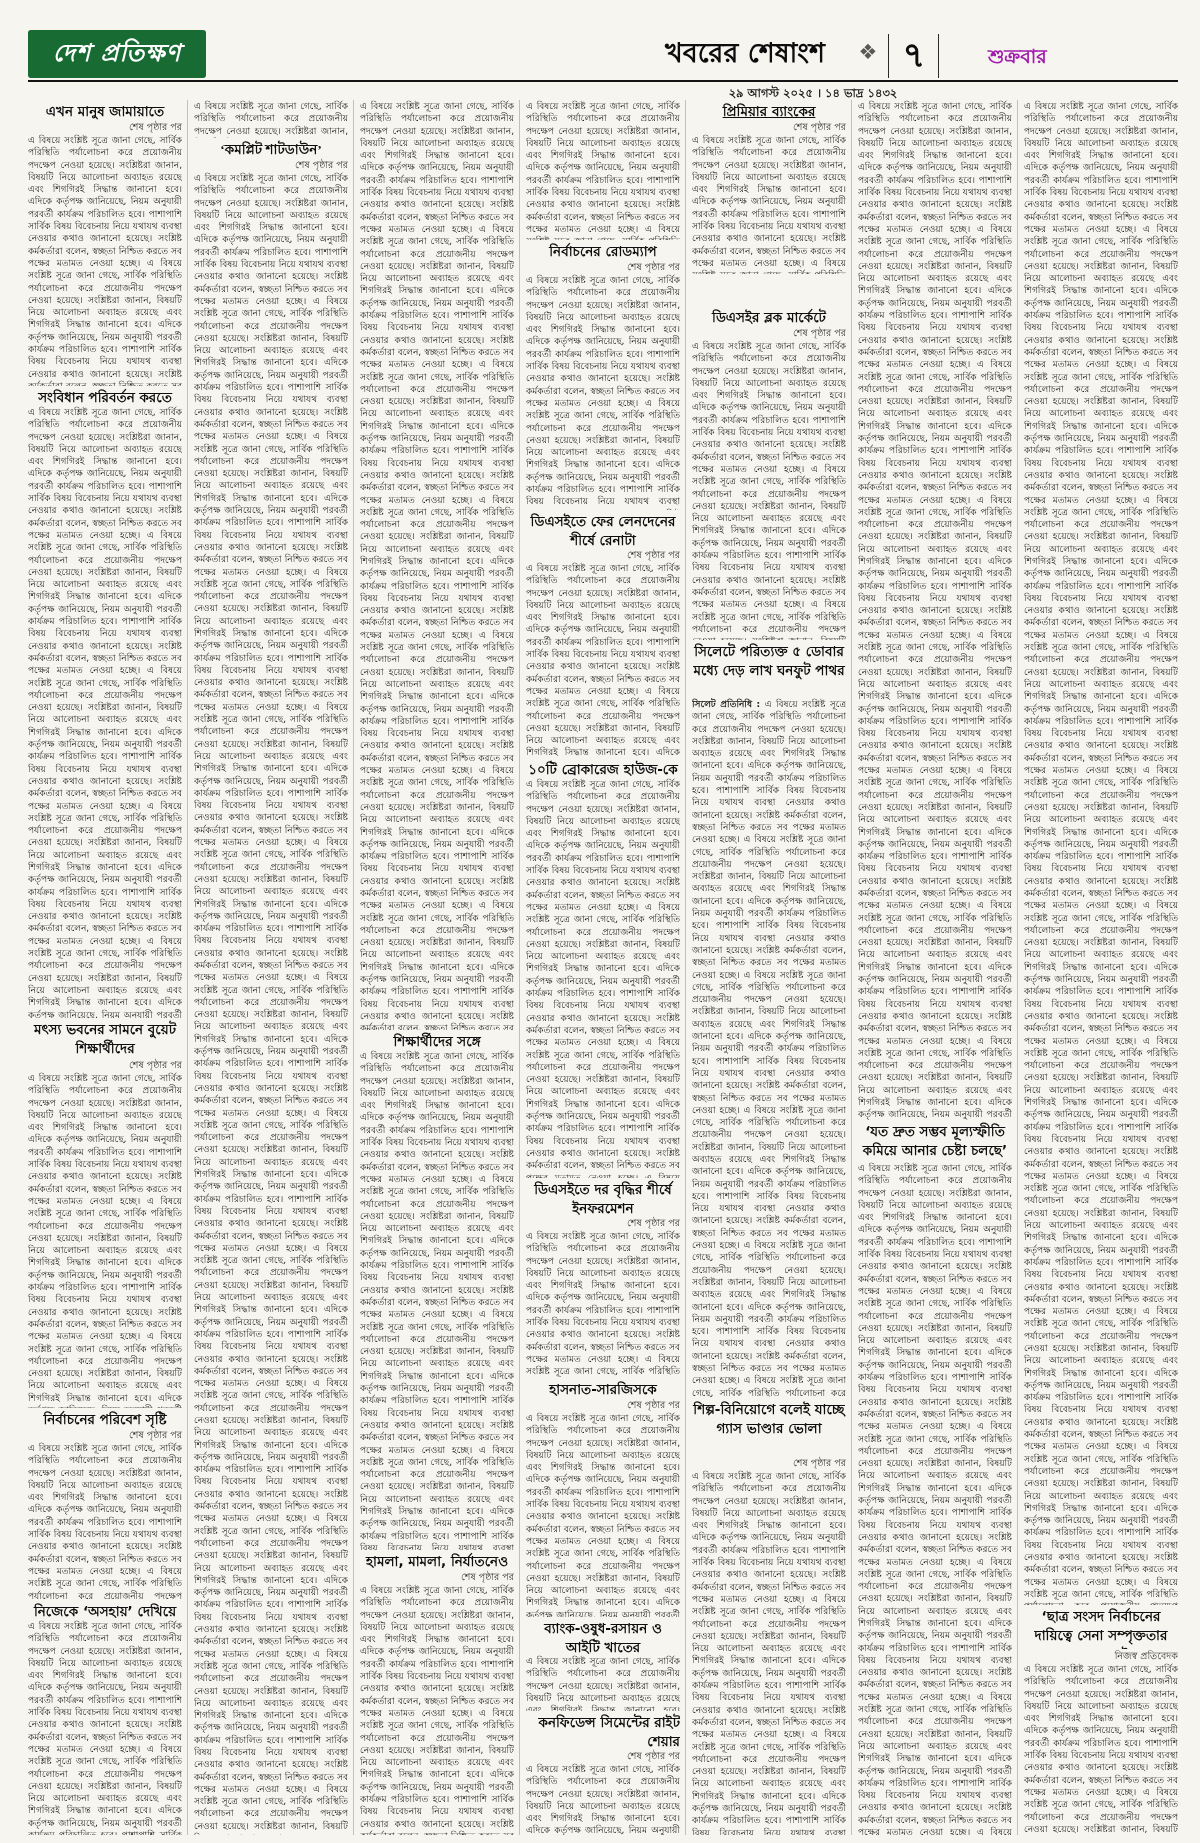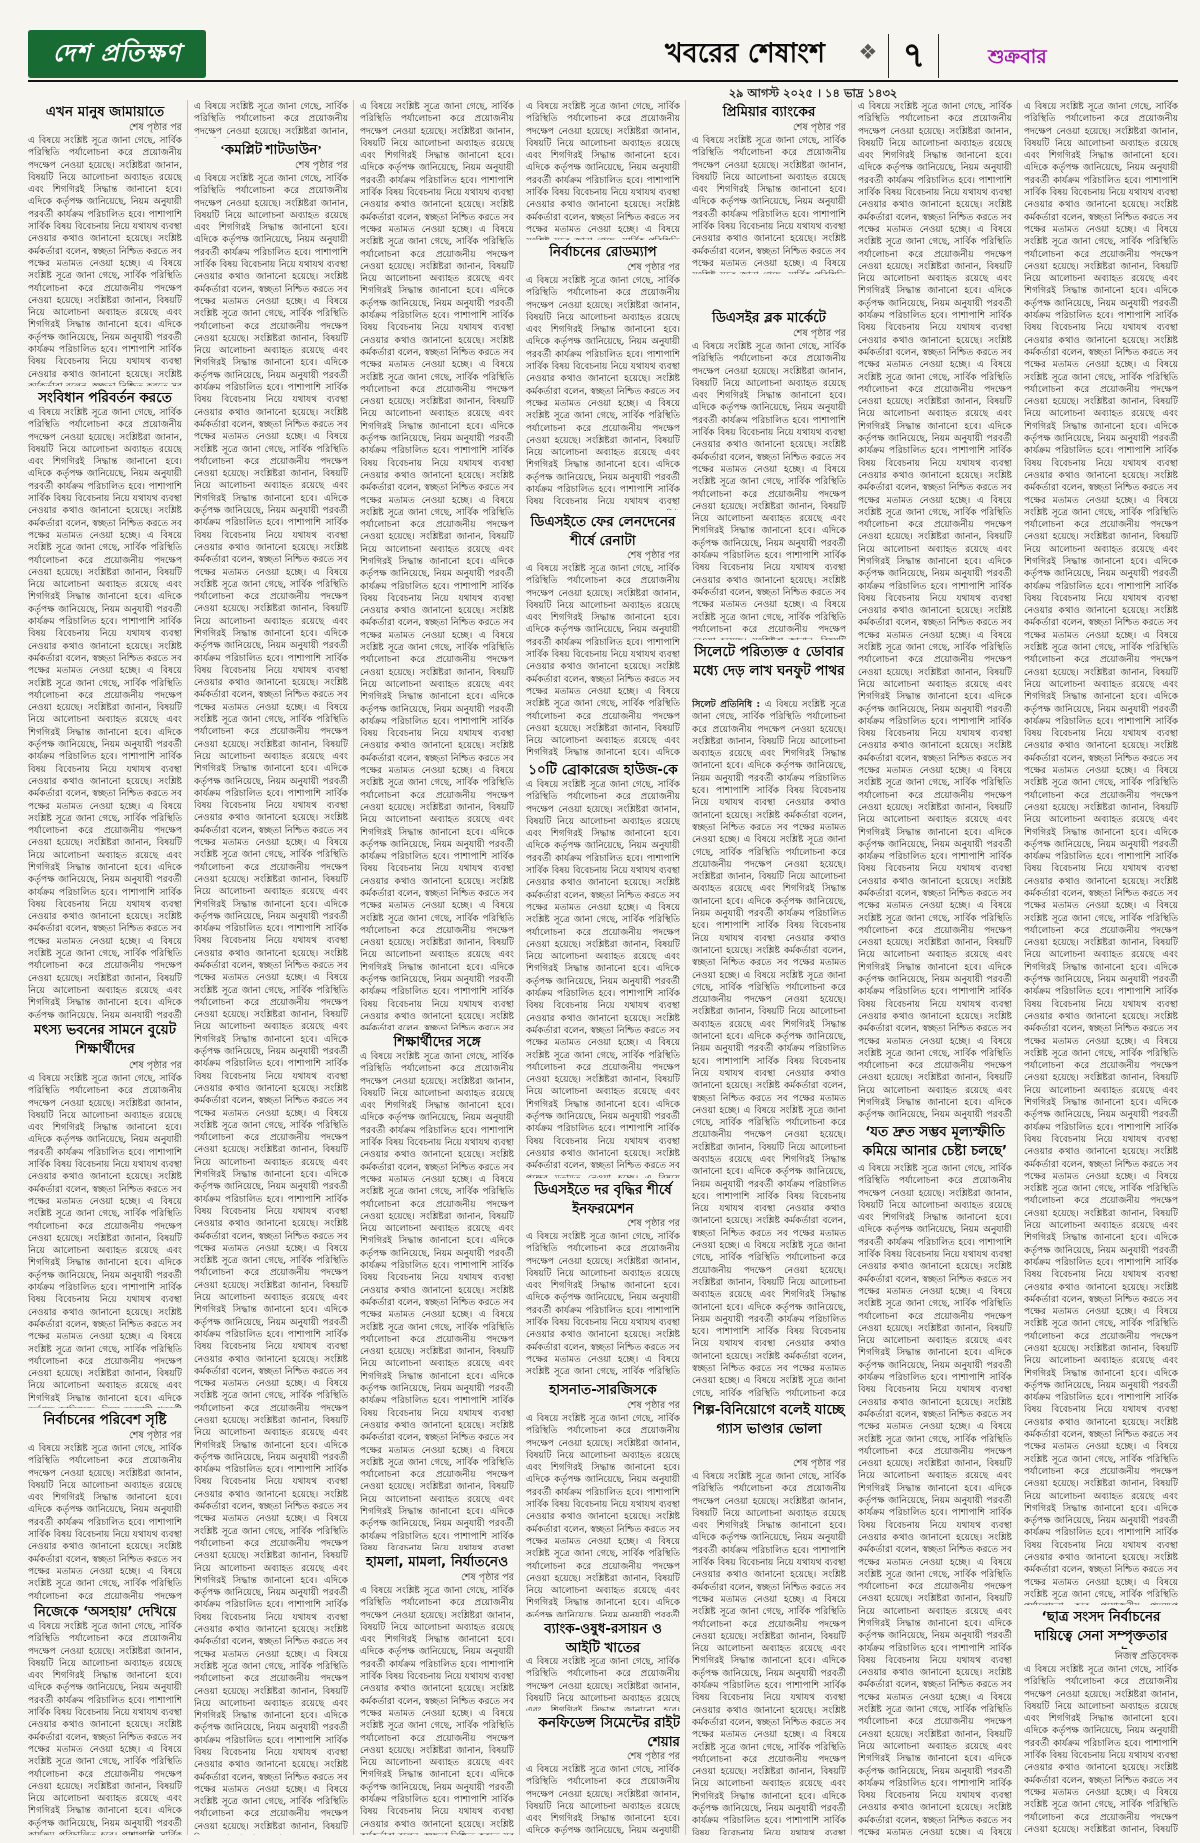--- a/index.html
+++ b/index.html
@@ -144,21 +144,21 @@
         <div class="headline" style="height: 20px;">হাসনাত-সারজিসকে আলটিমেটাম</div>
         <div class="byline">শেষ পৃষ্ঠার পর</div>
         <div class="body" style="height: 205px;">এ বিষয়ে সংশ্লিষ্ট সূত্রে জানা গেছে, সার্বিক পরিস্থিতি পর্যালোচনা করে প্রয়োজনীয় পদক্ষেপ নেওয়া হয়েছে। সংশ্লিষ্টরা জানান, বিষয়টি নিয়ে আলোচনা অব্যাহত রয়েছে এবং শিগগিরই সিদ্ধান্ত জানানো হবে। এদিকে কর্তৃপক্ষ জানিয়েছে, নিয়ম অনুযায়ী পরবর্তী কার্যক্রম পরিচালিত হবে। পাশাপাশি সার্বিক বিষয় বিবেচনায় নিয়ে যথাযথ ব্যবস্থা নেওয়ার কথাও জানানো হয়েছে। সংশ্লিষ্ট কর্মকর্তারা বলেন, স্বচ্ছতা নিশ্চিত করতে সব পক্ষের মতামত নেওয়া হচ্ছে। এ বিষয়ে সংশ্লিষ্ট সূত্রে জানা গেছে, সার্বিক পরিস্থিতি পর্যালোচনা করে প্রয়োজনীয় পদক্ষেপ নেওয়া হয়েছে। সংশ্লিষ্টরা জানান, বিষয়টি নিয়ে আলোচনা অব্যাহত রয়েছে এবং শিগগিরই সিদ্ধান্ত জানানো হবে। এদিকে কর্তৃপক্ষ জানিয়েছে, নিয়ম অনুযায়ী পরবর্তী কার্যক্রম পরিচালিত হবে। পাশাপাশি সার্বিক বিষয় বিবেচনায় নিয়ে যথাযথ ব্যবস্থা নেওয়ার কথাও জানানো হয়েছে। সংশ্লিষ্ট কর্মকর্তারা বলেন, স্বচ্ছতা নিশ্চিত করতে সব পক্ষের মতামত নেওয়া হচ্ছে। এ বিষয়ে সংশ্লিষ্ট সূত্রে জানা গেছে, সার্বিক পরিস্থিতি পর্যালোচনা করে প্রয়োজনীয় পদক্ষেপ নেওয়া হয়েছে। সংশ্লিষ্টরা জানান, বিষয়টি নিয়ে আলোচনা অব্যাহত রয়েছে এবং শিগগিরই সিদ্ধান্ত জানানো হবে। এদিকে কর্তৃপক্ষ জানিয়েছে, নিয়ম অনুযায়ী পরবর্তী কার্যক্রম পরিচালিত হবে। পাশাপাশি সার্বিক বিষয় বিবেচনায় নিয়ে যথাযথ ব্যবস্থা নেওয়ার কথাও জানানো হয়েছে। সংশ্লিষ্ট কর্মকর্তারা বলেন, স্বচ্ছতা নিশ্চিত করতে সব পক্ষের মতামত নেওয়া হচ্ছে।</div>
         <div class="headline" style="height: 38px;">ব্যাংক-ওষুধ-রসায়ন ও আইটি খাতের</div>
         <div class="body" style="height: 56px;">এ বিষয়ে সংশ্লিষ্ট সূত্রে জানা গেছে, সার্বিক পরিস্থিতি পর্যালোচনা করে প্রয়োজনীয় পদক্ষেপ নেওয়া হয়েছে। সংশ্লিষ্টরা জানান, বিষয়টি নিয়ে আলোচনা অব্যাহত রয়েছে এবং শিগগিরই সিদ্ধান্ত জানানো হবে। এদিকে কর্তৃপক্ষ জানিয়েছে, নিয়ম অনুযায়ী পরবর্তী কার্যক্রম পরিচালিত হবে। পাশাপাশি সার্বিক বিষয় বিবেচনায় নিয়ে যথাযথ ব্যবস্থা নেওয়ার কথাও জানানো হয়েছে। সংশ্লিষ্ট কর্মকর্তারা বলেন, স্বচ্ছতা নিশ্চিত করতে সব পক্ষের মতামত নেওয়া হচ্ছে। এ বিষয়ে সংশ্লিষ্ট সূত্রে জানা গেছে, সার্বিক পরিস্থিতি পর্যালোচনা করে প্রয়োজনীয় পদক্ষেপ নেওয়া হয়েছে। সংশ্লিষ্টরা জানান, বিষয়টি নিয়ে আলোচনা অব্যাহত রয়েছে এবং শিগগিরই সিদ্ধান্ত জানানো হবে। এদিকে কর্তৃপক্ষ জানিয়েছে, নিয়ম অনুযায়ী পরবর্তী কার্যক্রম পরিচালিত হবে। পাশাপাশি সার্বিক বিষয় বিবেচনায় নিয়ে যথাযথ ব্যবস্থা নেওয়ার কথাও জানানো হয়েছে। সংশ্লিষ্ট কর্মকর্তারা বলেন, স্বচ্ছতা নিশ্চিত করতে সব পক্ষের মতামত নেওয়া হচ্ছে।</div>
         <div class="headline" style="height: 38px; text-align: right;">কনফিডেন্স সিমেন্টের রাইট শেয়ার</div>
         <div class="byline">শেষ পৃষ্ঠার পর</div>
         <div class="body" style="height: 72px;">এ বিষয়ে সংশ্লিষ্ট সূত্রে জানা গেছে, সার্বিক পরিস্থিতি পর্যালোচনা করে প্রয়োজনীয় পদক্ষেপ নেওয়া হয়েছে। সংশ্লিষ্টরা জানান, বিষয়টি নিয়ে আলোচনা অব্যাহত রয়েছে এবং শিগগিরই সিদ্ধান্ত জানানো হবে। এদিকে কর্তৃপক্ষ জানিয়েছে, নিয়ম অনুযায়ী পরবর্তী কার্যক্রম পরিচালিত হবে। পাশাপাশি সার্বিক বিষয় বিবেচনায় নিয়ে যথাযথ ব্যবস্থা নেওয়ার কথাও জানানো হয়েছে। সংশ্লিষ্ট কর্মকর্তারা বলেন, স্বচ্ছতা নিশ্চিত করতে সব পক্ষের মতামত নেওয়া হচ্ছে। এ বিষয়ে সংশ্লিষ্ট সূত্রে জানা গেছে, সার্বিক পরিস্থিতি পর্যালোচনা করে প্রয়োজনীয় পদক্ষেপ নেওয়া হয়েছে। সংশ্লিষ্টরা জানান, বিষয়টি নিয়ে আলোচনা অব্যাহত রয়েছে এবং শিগগিরই সিদ্ধান্ত জানানো হবে। এদিকে কর্তৃপক্ষ জানিয়েছে, নিয়ম অনুযায়ী পরবর্তী কার্যক্রম পরিচালিত হবে। পাশাপাশি সার্বিক বিষয় বিবেচনায় নিয়ে যথাযথ ব্যবস্থা নেওয়ার কথাও জানানো হয়েছে। সংশ্লিষ্ট কর্মকর্তারা বলেন, স্বচ্ছতা নিশ্চিত করতে সব পক্ষের মতামত নেওয়া হচ্ছে।</div>
       </div>
       <div class="col">
-        <div class="headline" style="height: 20px;">প্রিমিয়ার ব্যাংকের</div>
+        <div class="headline" style="height: 20px; text-decoration: underline;">প্রিমিয়ার ব্যাংকের</div>
         <div class="byline">শেষ পৃষ্ঠার পর</div>
         <div class="body" style="height: 140px;">এ বিষয়ে সংশ্লিষ্ট সূত্রে জানা গেছে, সার্বিক পরিস্থিতি পর্যালোচনা করে প্রয়োজনীয় পদক্ষেপ নেওয়া হয়েছে। সংশ্লিষ্টরা জানান, বিষয়টি নিয়ে আলোচনা অব্যাহত রয়েছে এবং শিগগিরই সিদ্ধান্ত জানানো হবে। এদিকে কর্তৃপক্ষ জানিয়েছে, নিয়ম অনুযায়ী পরবর্তী কার্যক্রম পরিচালিত হবে। পাশাপাশি সার্বিক বিষয় বিবেচনায় নিয়ে যথাযথ ব্যবস্থা নেওয়ার কথাও জানানো হয়েছে। সংশ্লিষ্ট কর্মকর্তারা বলেন, স্বচ্ছতা নিশ্চিত করতে সব পক্ষের মতামত নেওয়া হচ্ছে। এ বিষয়ে সংশ্লিষ্ট সূত্রে জানা গেছে, সার্বিক পরিস্থিতি পর্যালোচনা করে প্রয়োজনীয় পদক্ষেপ নেওয়া হয়েছে। সংশ্লিষ্টরা জানান, বিষয়টি নিয়ে আলোচনা অব্যাহত রয়েছে এবং শিগগিরই সিদ্ধান্ত জানানো হবে। এদিকে কর্তৃপক্ষ জানিয়েছে, নিয়ম অনুযায়ী পরবর্তী কার্যক্রম পরিচালিত হবে। পাশাপাশি সার্বিক বিষয় বিবেচনায় নিয়ে যথাযথ ব্যবস্থা নেওয়ার কথাও জানানো হয়েছে। সংশ্লিষ্ট কর্মকর্তারা বলেন, স্বচ্ছতা নিশ্চিত করতে সব পক্ষের মতামত নেওয়া হচ্ছে।</div>
         <div class="headline" style="height: 20px; margin-top: 32px;">ডিএসইর ব্লক মার্কেটে</div>
         <div class="byline">শেষ পৃষ্ঠার পর</div>
         <div class="body" style="height: 300px;">এ বিষয়ে সংশ্লিষ্ট সূত্রে জানা গেছে, সার্বিক পরিস্থিতি পর্যালোচনা করে প্রয়োজনীয় পদক্ষেপ নেওয়া হয়েছে। সংশ্লিষ্টরা জানান, বিষয়টি নিয়ে আলোচনা অব্যাহত রয়েছে এবং শিগগিরই সিদ্ধান্ত জানানো হবে। এদিকে কর্তৃপক্ষ জানিয়েছে, নিয়ম অনুযায়ী পরবর্তী কার্যক্রম পরিচালিত হবে। পাশাপাশি সার্বিক বিষয় বিবেচনায় নিয়ে যথাযথ ব্যবস্থা নেওয়ার কথাও জানানো হয়েছে। সংশ্লিষ্ট কর্মকর্তারা বলেন, স্বচ্ছতা নিশ্চিত করতে সব পক্ষের মতামত নেওয়া হচ্ছে। এ বিষয়ে সংশ্লিষ্ট সূত্রে জানা গেছে, সার্বিক পরিস্থিতি পর্যালোচনা করে প্রয়োজনীয় পদক্ষেপ নেওয়া হয়েছে। সংশ্লিষ্টরা জানান, বিষয়টি নিয়ে আলোচনা অব্যাহত রয়েছে এবং শিগগিরই সিদ্ধান্ত জানানো হবে। এদিকে কর্তৃপক্ষ জানিয়েছে, নিয়ম অনুযায়ী পরবর্তী কার্যক্রম পরিচালিত হবে। পাশাপাশি সার্বিক বিষয় বিবেচনায় নিয়ে যথাযথ ব্যবস্থা নেওয়ার কথাও জানানো হয়েছে। সংশ্লিষ্ট কর্মকর্তারা বলেন, স্বচ্ছতা নিশ্চিত করতে সব পক্ষের মতামত নেওয়া হচ্ছে। এ বিষয়ে সংশ্লিষ্ট সূত্রে জানা গেছে, সার্বিক পরিস্থিতি পর্যালোচনা করে প্রয়োজনীয় পদক্ষেপ নেওয়া হয়েছে। সংশ্লিষ্টরা জানান, বিষয়টি নিয়ে আলোচনা অব্যাহত রয়েছে এবং শিগগিরই সিদ্ধান্ত জানানো হবে। এদিকে কর্তৃপক্ষ জানিয়েছে, নিয়ম অনুযায়ী পরবর্তী কার্যক্রম পরিচালিত হবে। পাশাপাশি সার্বিক বিষয় বিবেচনায় নিয়ে যথাযথ ব্যবস্থা নেওয়ার কথাও জানানো হয়েছে। সংশ্লিষ্ট কর্মকর্তারা বলেন, স্বচ্ছতা নিশ্চিত করতে সব পক্ষের মতামত নেওয়া হচ্ছে। এ বিষয়ে সংশ্লিষ্ট সূত্রে জানা গেছে, সার্বিক পরিস্থিতি পর্যালোচনা করে প্রয়োজনীয় পদক্ষেপ নেওয়া হয়েছে। সংশ্লিষ্টরা জানান, বিষয়টি নিয়ে আলোচনা অব্যাহত রয়েছে এবং শিগগিরই সিদ্ধান্ত জানানো হবে। এদিকে কর্তৃপক্ষ জানিয়েছে, নিয়ম অনুযায়ী পরবর্তী কার্যক্রম পরিচালিত হবে। পাশাপাশি সার্বিক বিষয় বিবেচনায় নিয়ে যথাযথ ব্যবস্থা নেওয়ার কথাও জানানো হয়েছে। সংশ্লিষ্ট কর্মকর্তারা বলেন, স্বচ্ছতা নিশ্চিত করতে সব পক্ষের মতামত নেওয়া হচ্ছে।</div>
         <div class="headline" style="height: 58px;">সিলেটে পরিত্যক্ত ৫ ডোবার মধ্যে দেড় লাখ ঘনফুট পাথর</div>
         <div class="body" style="height: 700px;"><strong>সিলেট প্রতিনিধি : </strong>এ বিষয়ে সংশ্লিষ্ট সূত্রে জানা গেছে, সার্বিক পরিস্থিতি পর্যালোচনা করে প্রয়োজনীয় পদক্ষেপ নেওয়া হয়েছে। সংশ্লিষ্টরা জানান, বিষয়টি নিয়ে আলোচনা অব্যাহত রয়েছে এবং শিগগিরই সিদ্ধান্ত জানানো হবে। এদিকে কর্তৃপক্ষ জানিয়েছে, নিয়ম অনুযায়ী পরবর্তী কার্যক্রম পরিচালিত হবে। পাশাপাশি সার্বিক বিষয় বিবেচনায় নিয়ে যথাযথ ব্যবস্থা নেওয়ার কথাও জানানো হয়েছে। সংশ্লিষ্ট কর্মকর্তারা বলেন, স্বচ্ছতা নিশ্চিত করতে সব পক্ষের মতামত নেওয়া হচ্ছে। এ বিষয়ে সংশ্লিষ্ট সূত্রে জানা গেছে, সার্বিক পরিস্থিতি পর্যালোচনা করে প্রয়োজনীয় পদক্ষেপ নেওয়া হয়েছে। সংশ্লিষ্টরা জানান, বিষয়টি নিয়ে আলোচনা অব্যাহত রয়েছে এবং শিগগিরই সিদ্ধান্ত জানানো হবে। এদিকে কর্তৃপক্ষ জানিয়েছে, নিয়ম অনুযায়ী পরবর্তী কার্যক্রম পরিচালিত হবে। পাশাপাশি সার্বিক বিষয় বিবেচনায় নিয়ে যথাযথ ব্যবস্থা নেওয়ার কথাও জানানো হয়েছে। সংশ্লিষ্ট কর্মকর্তারা বলেন, স্বচ্ছতা নিশ্চিত করতে সব পক্ষের মতামত নেওয়া হচ্ছে। এ বিষয়ে সংশ্লিষ্ট সূত্রে জানা গেছে, সার্বিক পরিস্থিতি পর্যালোচনা করে প্রয়োজনীয় পদক্ষেপ নেওয়া হয়েছে। সংশ্লিষ্টরা জানান, বিষয়টি নিয়ে আলোচনা অব্যাহত রয়েছে এবং শিগগিরই সিদ্ধান্ত জানানো হবে। এদিকে কর্তৃপক্ষ জানিয়েছে, নিয়ম অনুযায়ী পরবর্তী কার্যক্রম পরিচালিত হবে। পাশাপাশি সার্বিক বিষয় বিবেচনায় নিয়ে যথাযথ ব্যবস্থা নেওয়ার কথাও জানানো হয়েছে। সংশ্লিষ্ট কর্মকর্তারা বলেন, স্বচ্ছতা নিশ্চিত করতে সব পক্ষের মতামত নেওয়া হচ্ছে। এ বিষয়ে সংশ্লিষ্ট সূত্রে জানা গেছে, সার্বিক পরিস্থিতি পর্যালোচনা করে প্রয়োজনীয় পদক্ষেপ নেওয়া হয়েছে। সংশ্লিষ্টরা জানান, বিষয়টি নিয়ে আলোচনা অব্যাহত রয়েছে এবং শিগগিরই সিদ্ধান্ত জানানো হবে। এদিকে কর্তৃপক্ষ জানিয়েছে, নিয়ম অনুযায়ী পরবর্তী কার্যক্রম পরিচালিত হবে। পাশাপাশি সার্বিক বিষয় বিবেচনায় নিয়ে যথাযথ ব্যবস্থা নেওয়ার কথাও জানানো হয়েছে। সংশ্লিষ্ট কর্মকর্তারা বলেন, স্বচ্ছতা নিশ্চিত করতে সব পক্ষের মতামত নেওয়া হচ্ছে। এ বিষয়ে সংশ্লিষ্ট সূত্রে জানা গেছে, সার্বিক পরিস্থিতি পর্যালোচনা করে প্রয়োজনীয় পদক্ষেপ নেওয়া হয়েছে। সংশ্লিষ্টরা জানান, বিষয়টি নিয়ে আলোচনা অব্যাহত রয়েছে এবং শিগগিরই সিদ্ধান্ত জানানো হবে। এদিকে কর্তৃপক্ষ জানিয়েছে, নিয়ম অনুযায়ী পরবর্তী কার্যক্রম পরিচালিত হবে। পাশাপাশি সার্বিক বিষয় বিবেচনায় নিয়ে যথাযথ ব্যবস্থা নেওয়ার কথাও জানানো হয়েছে। সংশ্লিষ্ট কর্মকর্তারা বলেন, স্বচ্ছতা নিশ্চিত করতে সব পক্ষের মতামত নেওয়া হচ্ছে। এ বিষয়ে সংশ্লিষ্ট সূত্রে জানা গেছে, সার্বিক পরিস্থিতি পর্যালোচনা করে প্রয়োজনীয় পদক্ষেপ নেওয়া হয়েছে। সংশ্লিষ্টরা জানান, বিষয়টি নিয়ে আলোচনা অব্যাহত রয়েছে এবং শিগগিরই সিদ্ধান্ত জানানো হবে। এদিকে কর্তৃপক্ষ জানিয়েছে, নিয়ম অনুযায়ী পরবর্তী কার্যক্রম পরিচালিত হবে। পাশাপাশি সার্বিক বিষয় বিবেচনায় নিয়ে যথাযথ ব্যবস্থা নেওয়ার কথাও জানানো হয়েছে। সংশ্লিষ্ট কর্মকর্তারা বলেন, স্বচ্ছতা নিশ্চিত করতে সব পক্ষের মতামত নেওয়া হচ্ছে।</div>
         <div class="headline" style="height: 58px;">শিল্প-বিনিয়োগে বলেই যাচ্ছে গ্যাস ভাণ্ডার ভোলা</div>
         <div class="byline">শেষ পৃষ্ঠার পর</div>
         <div class="body" style="height: 397px;">এ বিষয়ে সংশ্লিষ্ট সূত্রে জানা গেছে, সার্বিক পরিস্থিতি পর্যালোচনা করে প্রয়োজনীয় পদক্ষেপ নেওয়া হয়েছে। সংশ্লিষ্টরা জানান, বিষয়টি নিয়ে আলোচনা অব্যাহত রয়েছে এবং শিগগিরই সিদ্ধান্ত জানানো হবে। এদিকে কর্তৃপক্ষ জানিয়েছে, নিয়ম অনুযায়ী পরবর্তী কার্যক্রম পরিচালিত হবে। পাশাপাশি সার্বিক বিষয় বিবেচনায় নিয়ে যথাযথ ব্যবস্থা নেওয়ার কথাও জানানো হয়েছে। সংশ্লিষ্ট কর্মকর্তারা বলেন, স্বচ্ছতা নিশ্চিত করতে সব পক্ষের মতামত নেওয়া হচ্ছে। এ বিষয়ে সংশ্লিষ্ট সূত্রে জানা গেছে, সার্বিক পরিস্থিতি পর্যালোচনা করে প্রয়োজনীয় পদক্ষেপ নেওয়া হয়েছে। সংশ্লিষ্টরা জানান, বিষয়টি নিয়ে আলোচনা অব্যাহত রয়েছে এবং শিগগিরই সিদ্ধান্ত জানানো হবে। এদিকে কর্তৃপক্ষ জানিয়েছে, নিয়ম অনুযায়ী পরবর্তী কার্যক্রম পরিচালিত হবে। পাশাপাশি সার্বিক বিষয় বিবেচনায় নিয়ে যথাযথ ব্যবস্থা নেওয়ার কথাও জানানো হয়েছে। সংশ্লিষ্ট কর্মকর্তারা বলেন, স্বচ্ছতা নিশ্চিত করতে সব পক্ষের মতামত নেওয়া হচ্ছে। এ বিষয়ে সংশ্লিষ্ট সূত্রে জানা গেছে, সার্বিক পরিস্থিতি পর্যালোচনা করে প্রয়োজনীয় পদক্ষেপ নেওয়া হয়েছে। সংশ্লিষ্টরা জানান, বিষয়টি নিয়ে আলোচনা অব্যাহত রয়েছে এবং শিগগিরই সিদ্ধান্ত জানানো হবে। এদিকে কর্তৃপক্ষ জানিয়েছে, নিয়ম অনুযায়ী পরবর্তী কার্যক্রম পরিচালিত হবে। পাশাপাশি সার্বিক বিষয় বিবেচনায় নিয়ে যথাযথ ব্যবস্থা নেওয়ার কথাও জানানো হয়েছে। সংশ্লিষ্ট কর্মকর্তারা বলেন, স্বচ্ছতা নিশ্চিত করতে সব পক্ষের মতামত নেওয়া হচ্ছে। এ বিষয়ে সংশ্লিষ্ট সূত্রে জানা গেছে, সার্বিক পরিস্থিতি পর্যালোচনা করে প্রয়োজনীয় পদক্ষেপ নেওয়া হয়েছে। সংশ্লিষ্টরা জানান, বিষয়টি নিয়ে আলোচনা অব্যাহত রয়েছে এবং শিগগিরই সিদ্ধান্ত জানানো হবে। এদিকে কর্তৃপক্ষ জানিয়েছে, নিয়ম অনুযায়ী পরবর্তী কার্যক্রম পরিচালিত হবে। পাশাপাশি সার্বিক বিষয় বিবেচনায় নিয়ে যথাযথ ব্যবস্থা নেওয়ার কথাও জানানো হয়েছে। সংশ্লিষ্ট কর্মকর্তারা বলেন, স্বচ্ছতা নিশ্চিত করতে সব পক্ষের মতামত নেওয়া হচ্ছে।</div>

